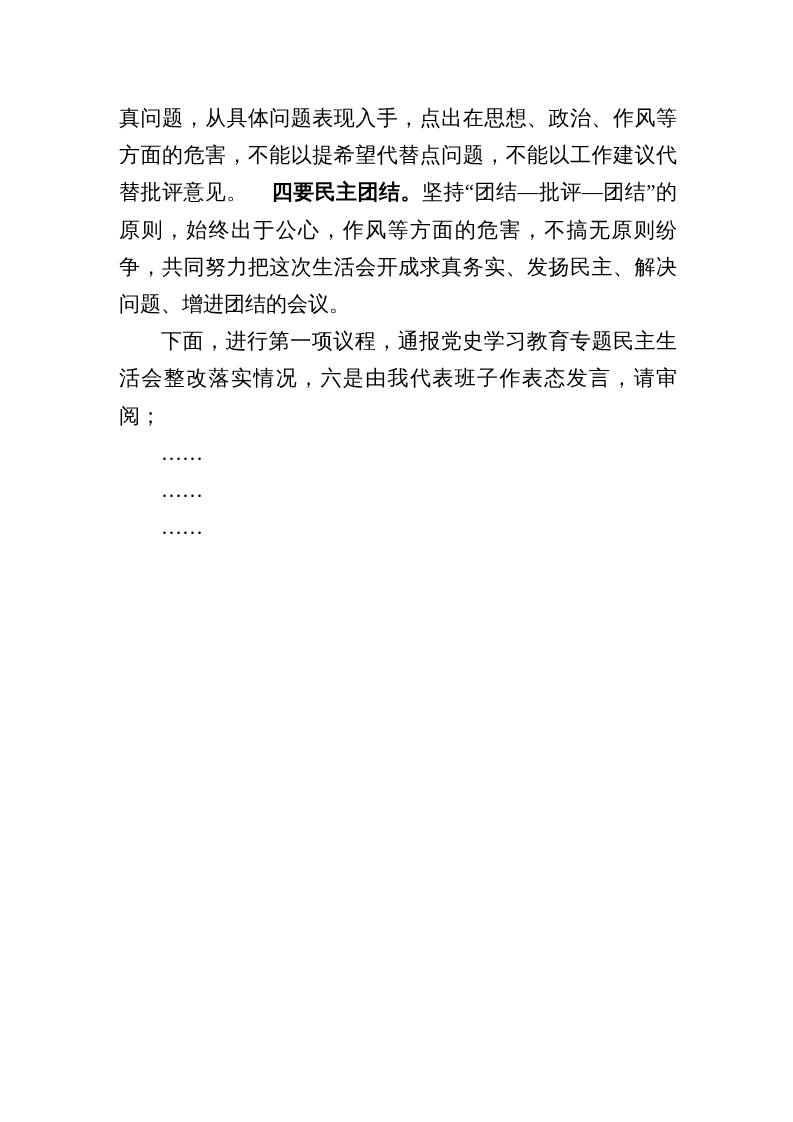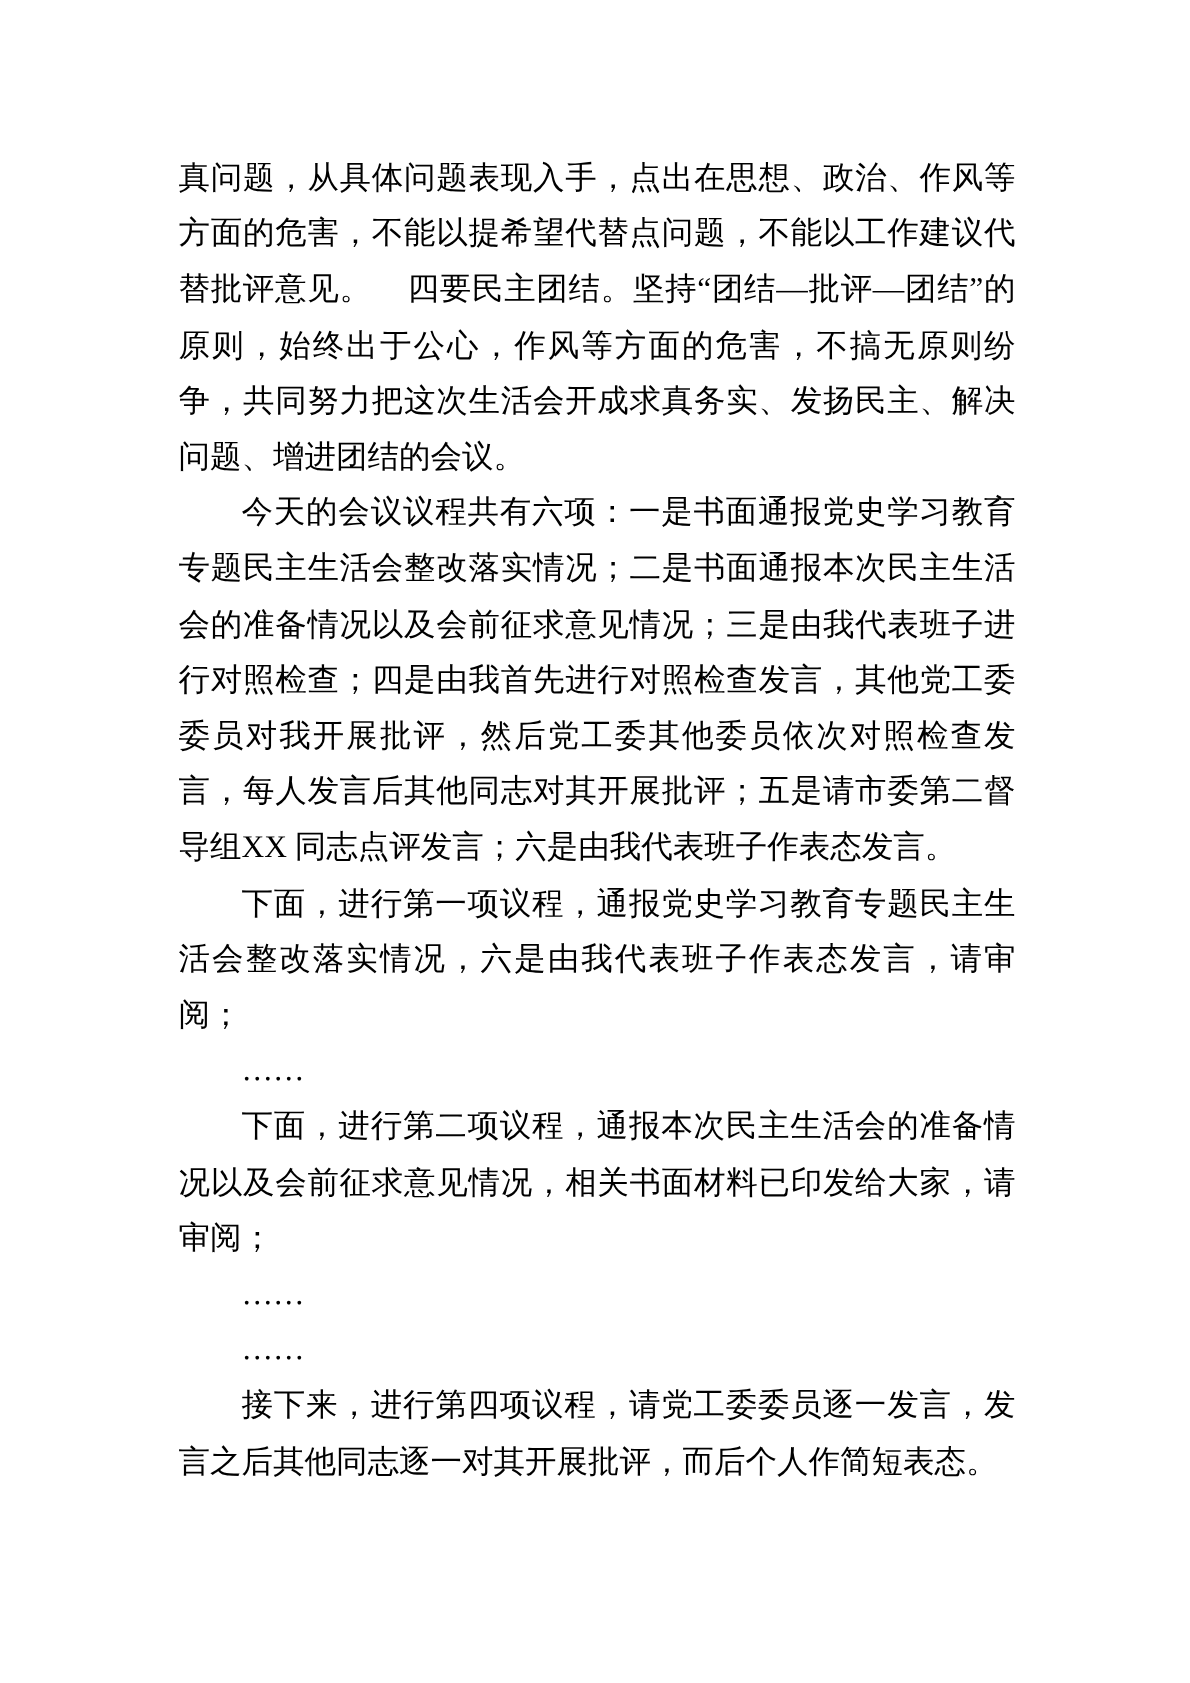--- a/index.html
+++ b/index.html
@@ -30,41 +30,38 @@
     margin: 0;
     padding: 0;
   }
   p.indent {
     text-indent: 2em;
   }
   p.no-indent {
     text-indent: 0;
   }
   .bold-run {
-    font-weight: normal;
+    font-weight: bold;
     margin-left: 24px;
   }
 </style>
 </head>
 <body>
 
 <div class="page">
   <div class="text-block">
 
     <p class="no-indent"><span>真问题，从具体问题表现入手，点出在思想、政治、作风等方面的危害，不能以提希望代替点问题，不能以工作建议代替批评意见。</span><span class="bold-run">四要民主团结。</span><span>坚持“团结—批评—团结”的原则，始终出于公心，作风等方面的危害，不搞无原则纷争，共同努力把这次生活会开成求真务实、发扬民主、解决问题、增进团结的会议。</span></p>
 
-    <p class="indent">今天的会议议程共有六项：一是书面通报党史学习教育专题民主生活会整改落实情况；二是书面通报本次民主生活会的准备情况以及会前征求意见情况；三是由我代表班子进行对照检查；四是由我首先进行对照检查发言，其他党工委委员对我开展批评，然后党工委其他委员依次对照检查发言，每人发言后其他同志对其开展批评；五是请市委第二督导组XX 同志点评发言；六是由我代表班子作表态发言。</p>
 
     <p class="indent">下面，进行第一项议程，通报党史学习教育专题民主生活会整改落实情况，六是由我代表班子作表态发言，请审阅；</p>
-
-    <p class="indent">……</p>
-
-    <p class="indent">下面，进行第二项议程，通报本次民主生活会的准备情况以及会前征求意见情况，相关书面材料已印发给大家，请审阅；</p>
 
     <p class="indent">……</p>
 
 
     <p class="indent">……</p>
 
-    <p class="indent">接下来，进行第四项议程，请党工委委员逐一发言，发言之后其他同志逐一对其开展批评，而后个人作简短表态。</p>
+
+    <p class="indent">……</p>
+
 
   </div>
 </div>
 
 </body></html>

